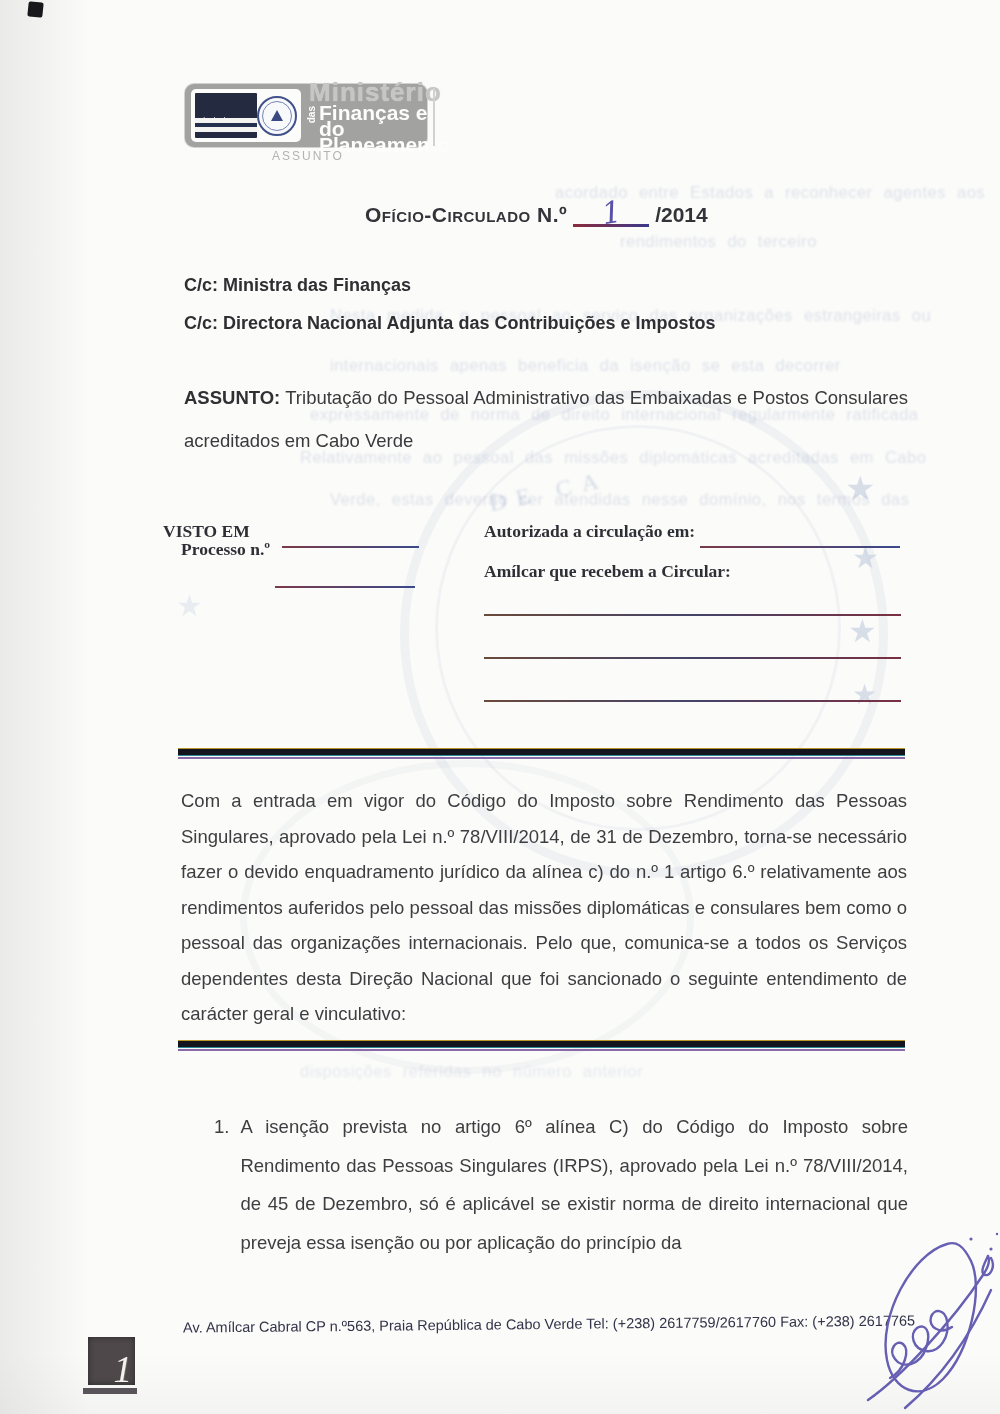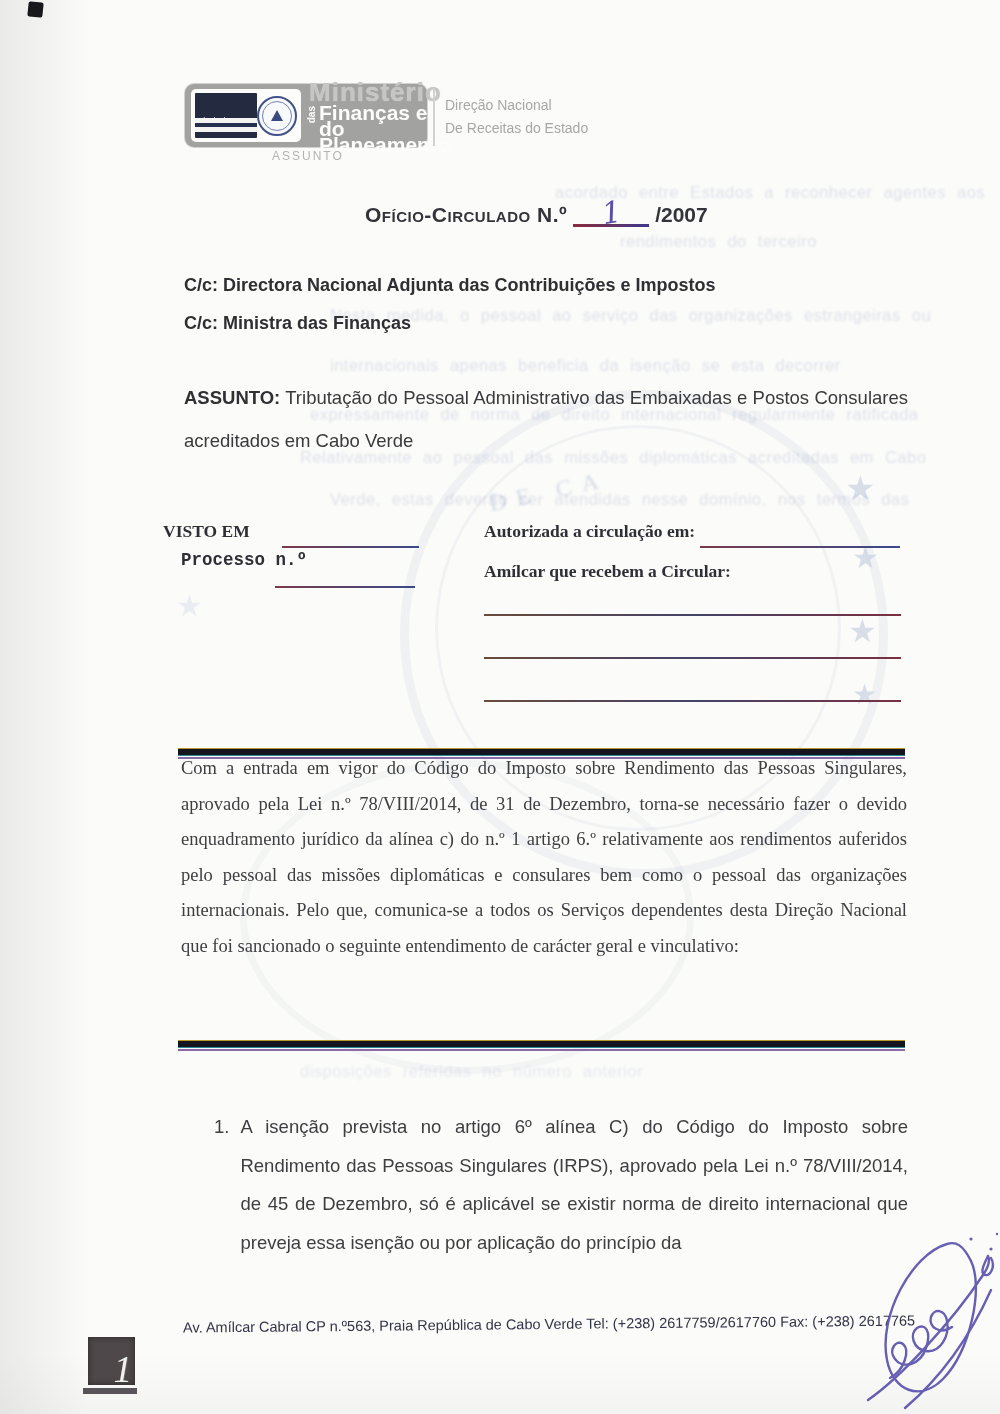--- a/index.html
+++ b/index.html
@@ -59,22 +59,22 @@
   .flabel{font-family:"Liberation Serif",serif;font-weight:bold;color:#2e2e36;font-size:17.5px;}
   .u-line{height:2px;background:linear-gradient(90deg,#7a3a4a,#3a4a8a);}
   .rule{height:2px;background:linear-gradient(90deg,#6a4a3a,#44446a,#7a3040);}
 
   
   .divider{left:178px;width:727px;height:6px;background:#14141e;
         border-top:1px solid #b9952a;border-bottom:1px solid #2b8a96;}
   .divider-sub{left:178px;width:727px;height:1.5px;background:#8a6aa8;}
 
   
-  .bodypara{left:181px;top:751px;width:726px;font-size:18.5px;color:#3e3e42;
-        line-height:35.5px;text-align:justify;font-family:Liberation Serif, serif;}
+  .bodypara{left:181px;top:783px;width:726px;font-size:18.5px;color:#3e3e42;
+        line-height:35.5px;text-align:justify;}
   .listitem{left:214px;top:1108px;width:694px;display:flex;gap:11px;
         font-size:18.5px;color:#3e3e42;line-height:38.5px;}
   .listitem .num{flex:0 0 auto;}
   .listitem .txt{text-align:justify;}
 
   
   .footer{left:183px;top:1316px;width:740px;font-size:14.5px;color:#33334a;
         transform:rotate(-.55deg);white-space:nowrap;}
   .pageblock{left:88px;top:1337px;width:47px;height:48px;background:#4e484a;
         box-shadow:inset 0 0 6px rgba(20,18,20,.6);}
@@ -134,45 +134,41 @@
     <div class="logo-text">
       <div class="min-big">Ministério</div>
       <div class="min-das">das</div>
       <div class="min-small">
         <div>Finanças e do</div>
         <div>Planeamento</div>
       </div>
     </div>
   </div>
   <div class="abs hdr-sep"></div>
-  <div class="abs dept">
-    <div>Direção Nacional</div>
-    <div>De Receitas do Estado</div>
-  </div>
   <div class="abs redire">ASSUNTO</div>
 
   <div class="abs title-row">
     <span class="title-label">Ofício-Circulado N.º</span>
     <span class="title-line"><span class="hand-num">1</span></span>
-    <span class="title-year">/2007</span>
+    <span class="title-year">/2014</span>
   </div>
 
   <div class="abs cc">
+    <div>C/c: Ministra das Finanças</div>
     <div>C/c: Directora Nacional Adjunta das Contribuições e Impostos</div>
-    <div>C/c: Ministra das Finanças</div>
   </div>
 
   <p class="abs subject" style="margin:0;"><b>ASSUNTO:</b> <span>Tributação do Pessoal Administrativo das Embaixadas e Postos Consulares acreditados em Cabo Verde</span></p>
 
   <div class="abs flabel" style="left:163px;top:521px;">VISTO EM</div>
   <div class="abs u-line" style="left:282px;top:546px;width:137px;"></div>
   <div class="abs flabel" style="left:484px;top:521px;">Autorizada a circulação em:</div>
   <div class="abs u-line" style="left:700px;top:546px;width:200px;"></div>
 
-  <div class="abs flabel" style="left:181px;top:550px;font-family:Liberation Mono, monospace;">Processo n.º</div>
+  <div class="abs flabel" style="left:181px;top:539px;">Processo n.º</div>
   <div class="abs u-line" style="left:275px;top:586px;width:140px;"></div>
   <div class="abs flabel" style="left:484px;top:561px;">Amílcar que recebem a Circular:</div>
 
   <div class="abs rule" style="left:484px;top:614px;width:417px;"></div>
   <div class="abs rule" style="left:484px;top:657px;width:417px;"></div>
   <div class="abs rule" style="left:484px;top:700px;width:417px;"></div>
 
   <div class="abs divider" style="top:748px;"></div>
   <div class="abs divider-sub" style="top:757px;"></div>
 

